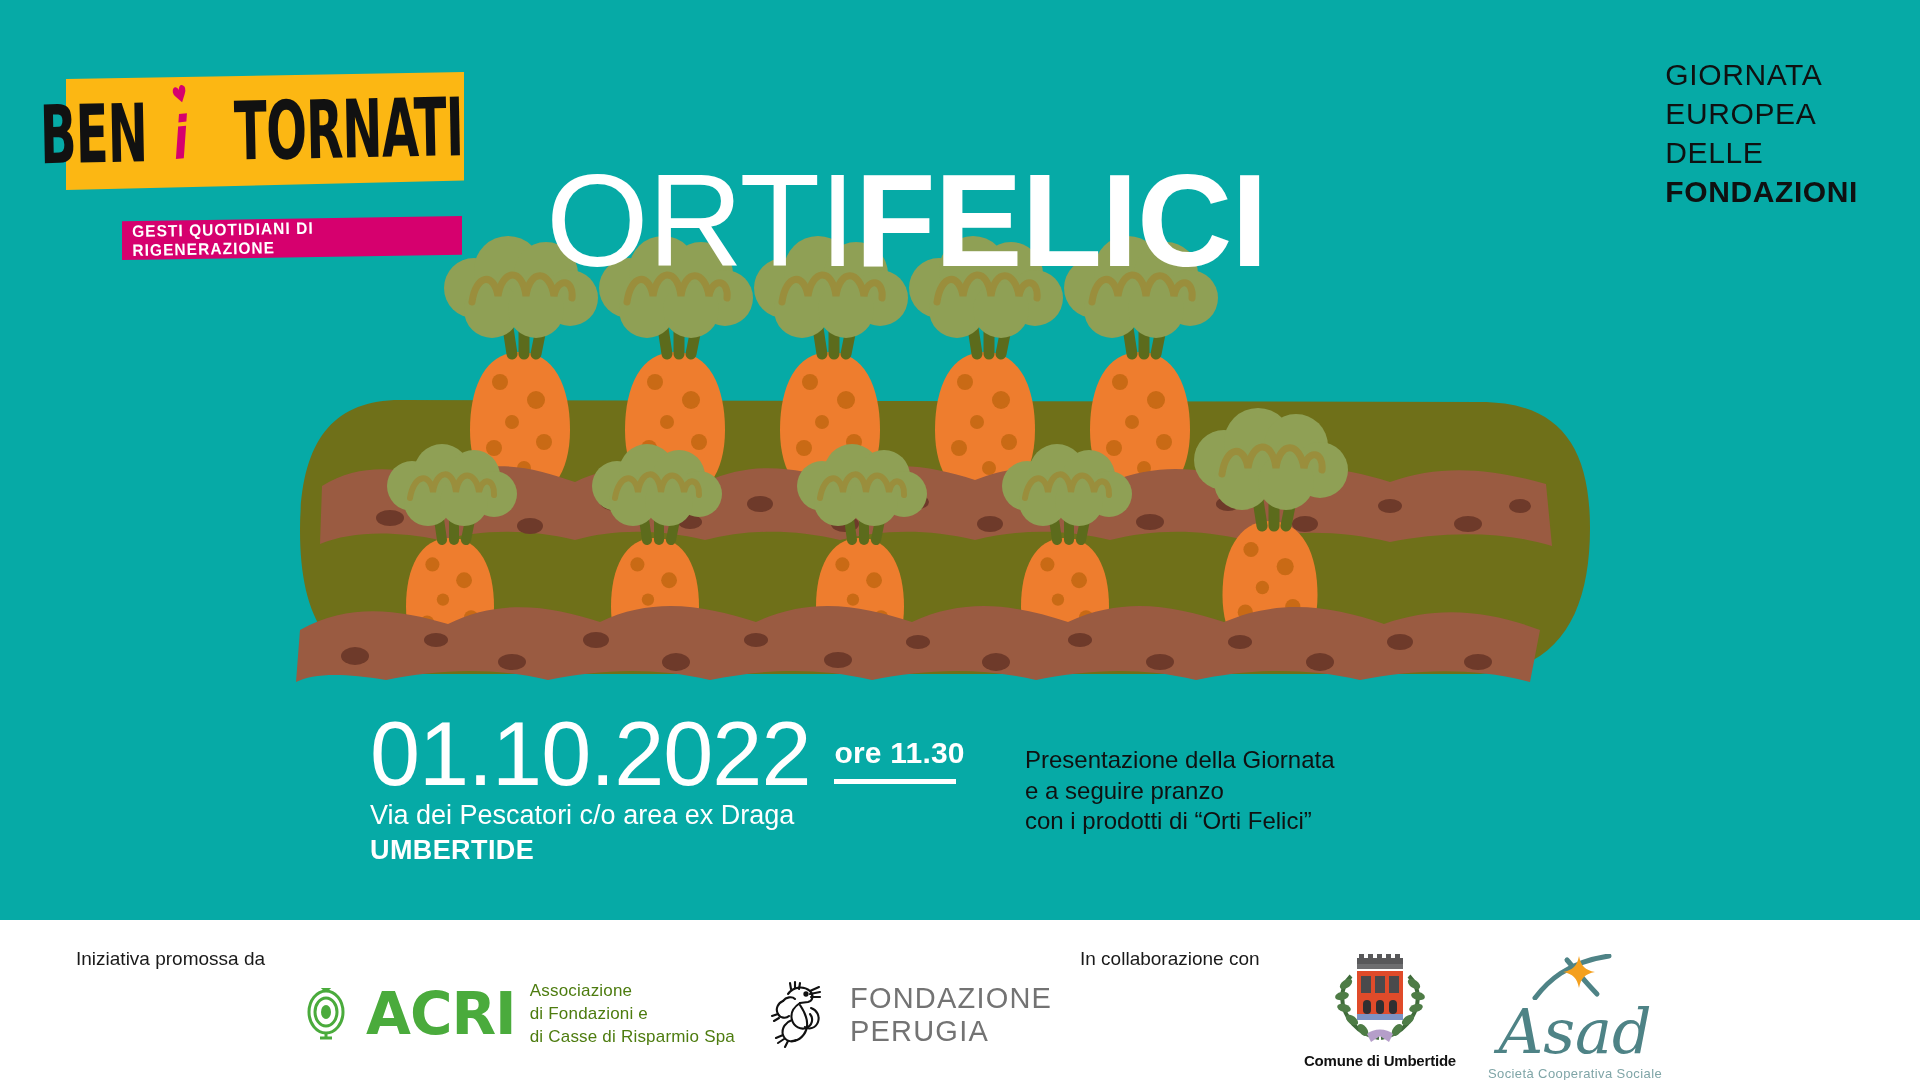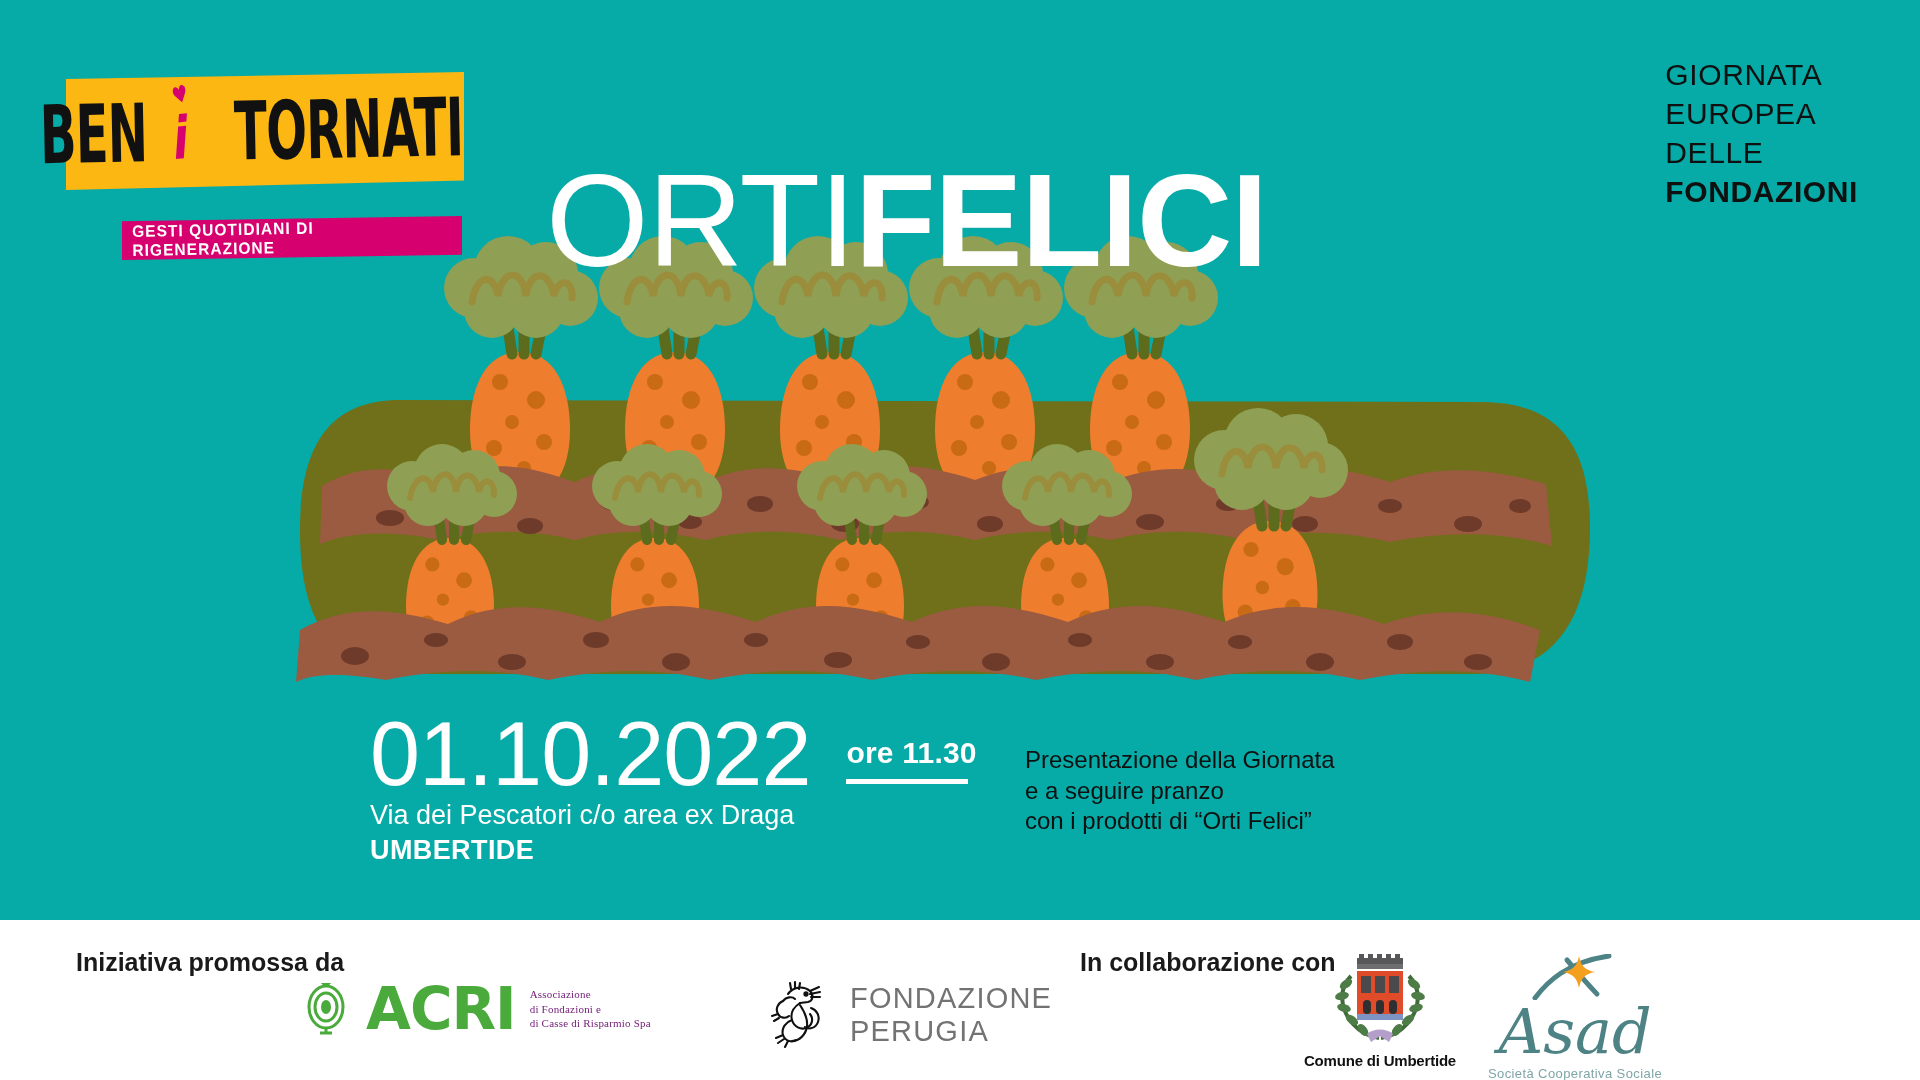--- a/index.html
+++ b/index.html
@@ -99,21 +99,21 @@
     white-space:nowrap; letter-spacing:-1px; z-index:6;
   }
   .title .thin { font-weight:300; }
   .title .bold { font-weight:bold; }
 
   
   .garden { position:absolute; left:0; top:230px; width:1920px; height:560px; z-index:3; }
 
   
   .datebox { position:absolute; left:370px; top:712px; z-index:8; }
-  .date-row { display:flex; align-items:flex-end; gap:36px; }
+  .date-row { display:flex; align-items:flex-end; gap:24px; }
   .date-main {
     font-size:90px; font-weight:300; color:#ffffff;
     line-height:0.95; letter-spacing:-1px;
   }
   .ora-wrap { padding-bottom:14px; }
   .ora {
     font-size:30px; font-weight:bold; color:#ffffff;
     letter-spacing:0.2px; line-height:1;
   }
   .ora-rule { margin-top:11px; width:122px; height:5px; background:#ffffff; }
@@ -128,34 +128,34 @@
     position:absolute; left:1025px; top:745px; z-index:8;
     font-size:24px; font-weight:300; color:#0f1111; line-height:1.28;
   }
 
   
   .footer {
     position:absolute; left:0; top:920px; width:1920px; height:160px;
     background:#ffffff; z-index:9;
   }
   .f-label {
-    position:absolute; font-size:25px; color:#1a1a1a; font-weight:bold;
+    position:absolute; font-size:19px; color:#1a1a1a; font-weight:normal;
   }
   .f-promossa { left:76px; top:28px; }
   .f-collab  { left:1080px; top:28px; }
 
   
   .acri { position:absolute; left:300px; top:60px; display:flex; align-items:center; gap:14px; }
   .acri-mark { width:52px; height:52px; position:relative; }
   .acri-name {
     font-size:58px; font-weight:bold; color:#4aab3c;
     letter-spacing:-1px; line-height:1;
     font-family:"DejaVu Sans","Liberation Sans",sans-serif;
   }
-  .acri-sub { font-size:11px; color:#701a75; line-height:1.35; letter-spacing:0.2px;font-family:Liberation Serif, serif; }
+  .acri-sub { font-size:17px; color:#4d7c0f; line-height:1.35; letter-spacing:0.2px; }
 
   
   .fperugia { position:absolute; left:770px; top:58px; display:flex; align-items:center; gap:14px; }
   .fp-text div { font-size:29px; color:#737373; letter-spacing:1.2px; line-height:1.15; font-weight:normal; }
 
   
   .comune { position:absolute; left:1300px; top:30px; width:160px; text-align:center; }
   .comune-name { font-size:15px; font-weight:bold; color:#111; margin-top:2px; letter-spacing:-0.2px; }
 
   

